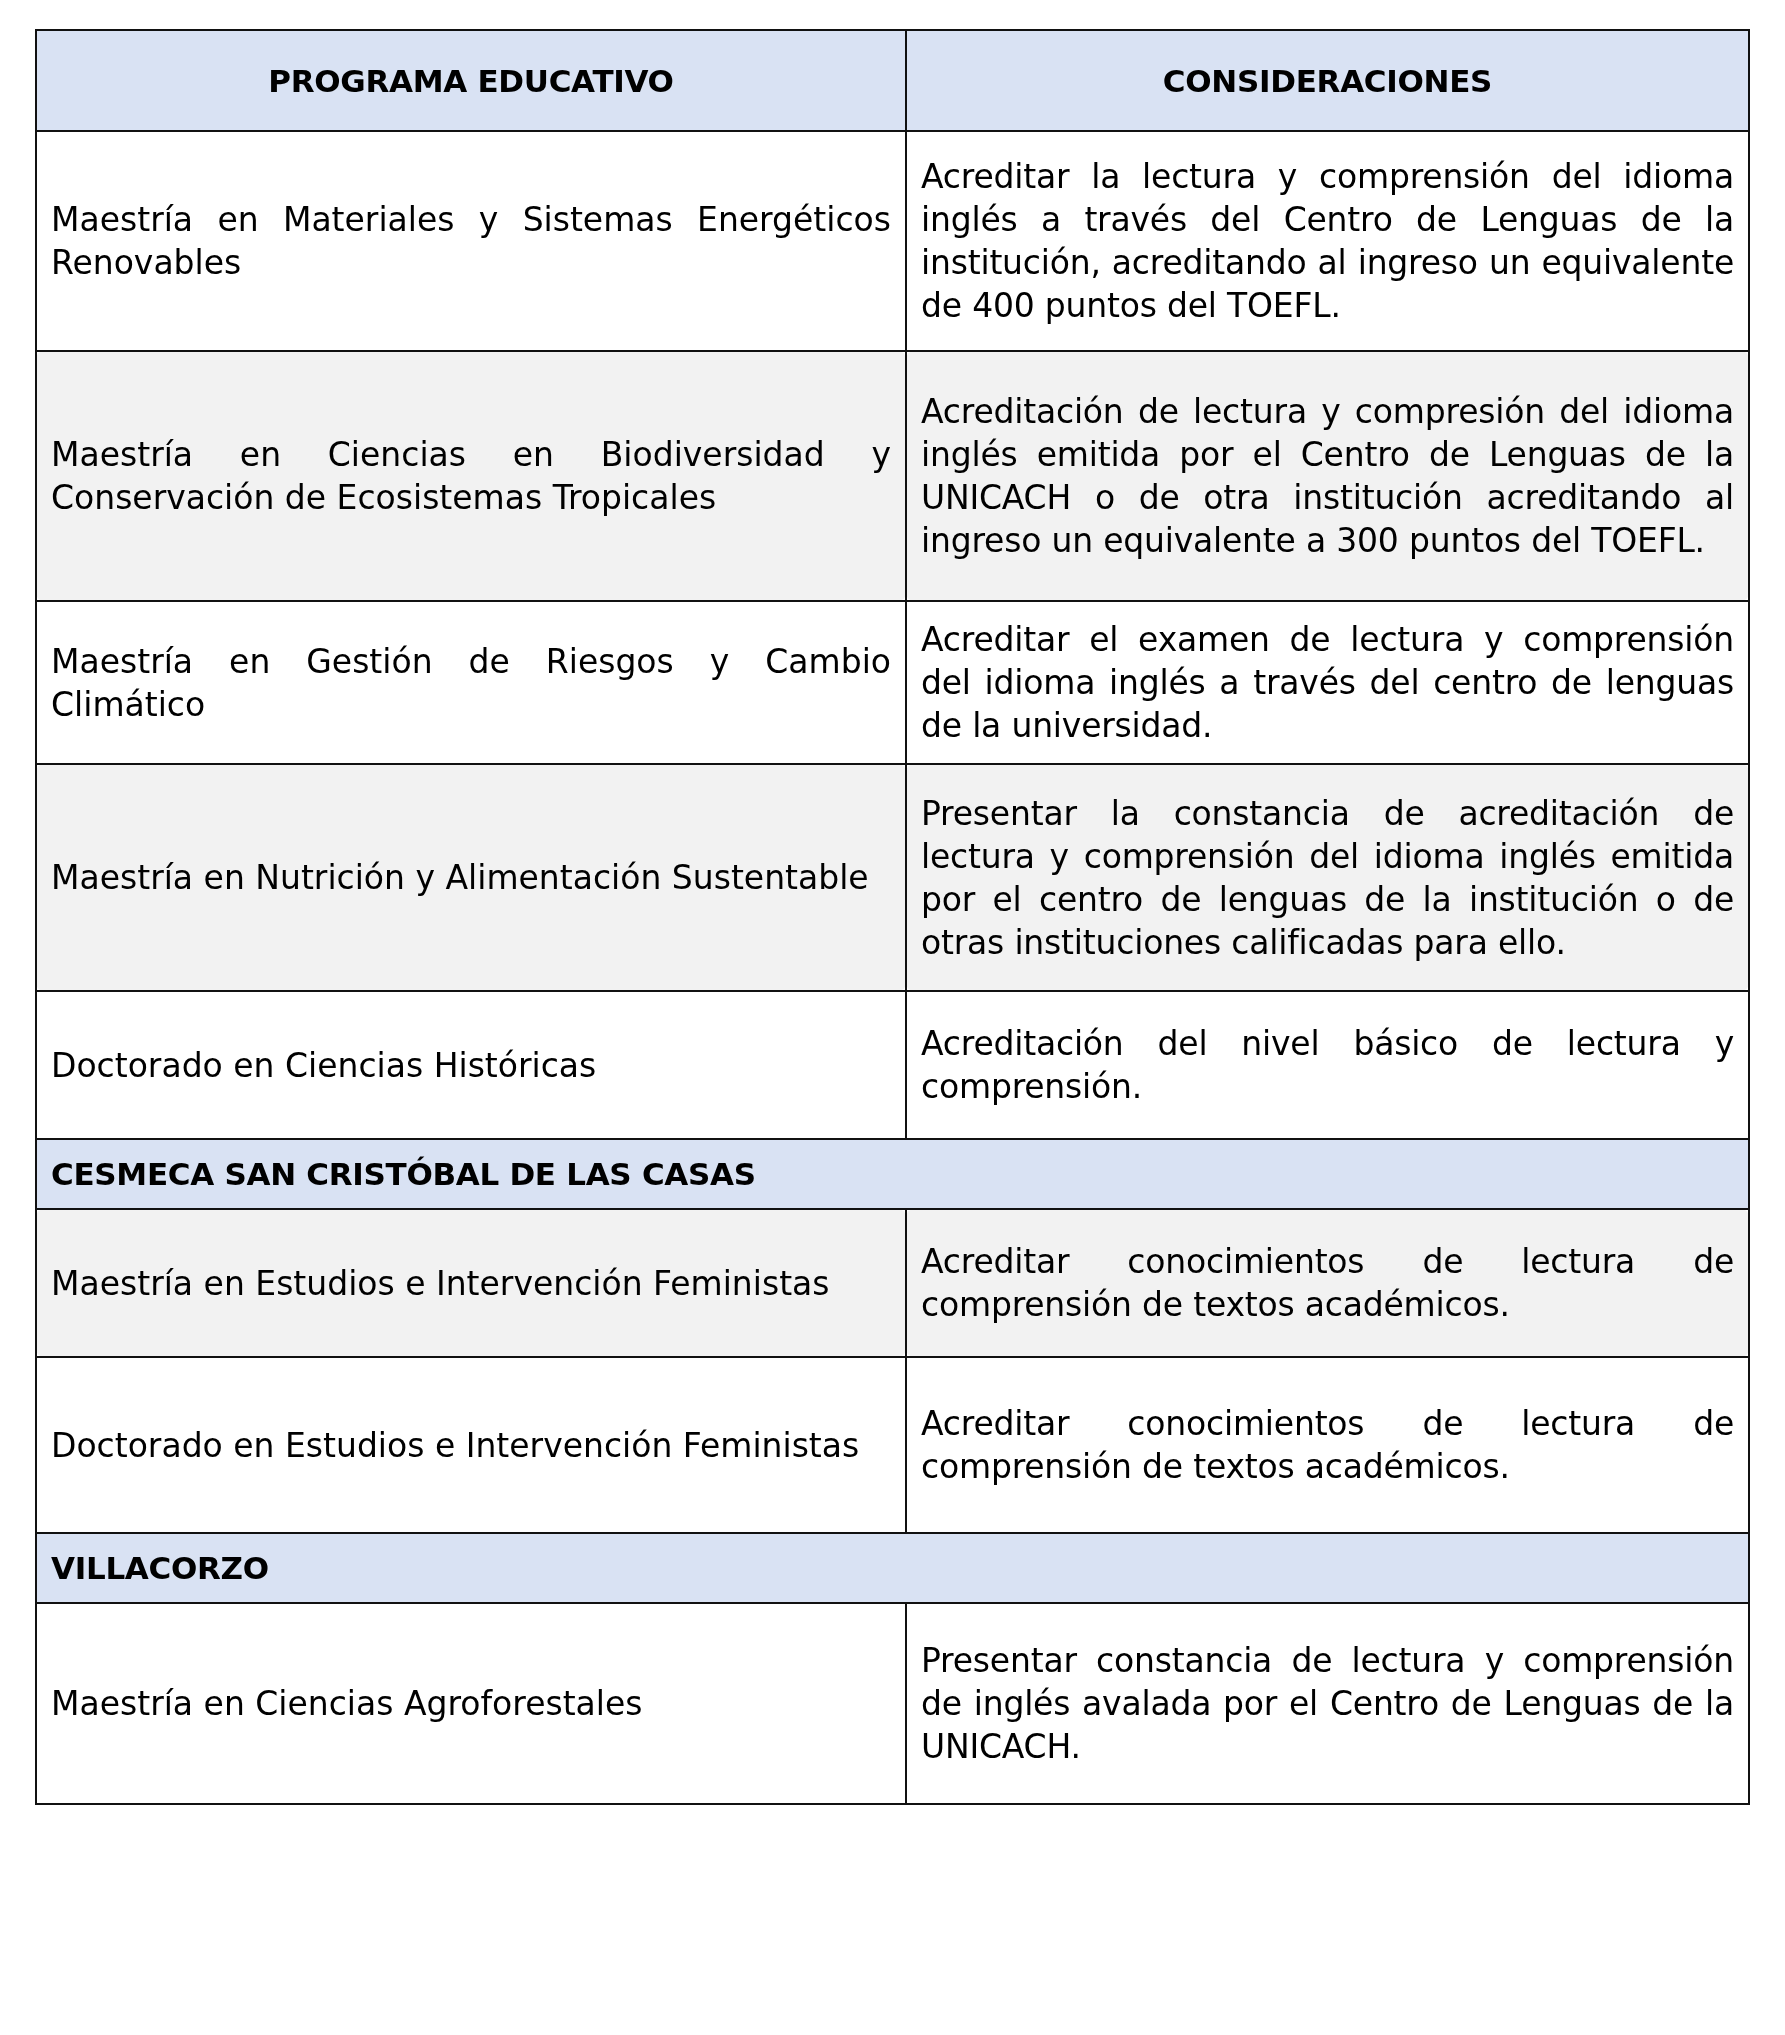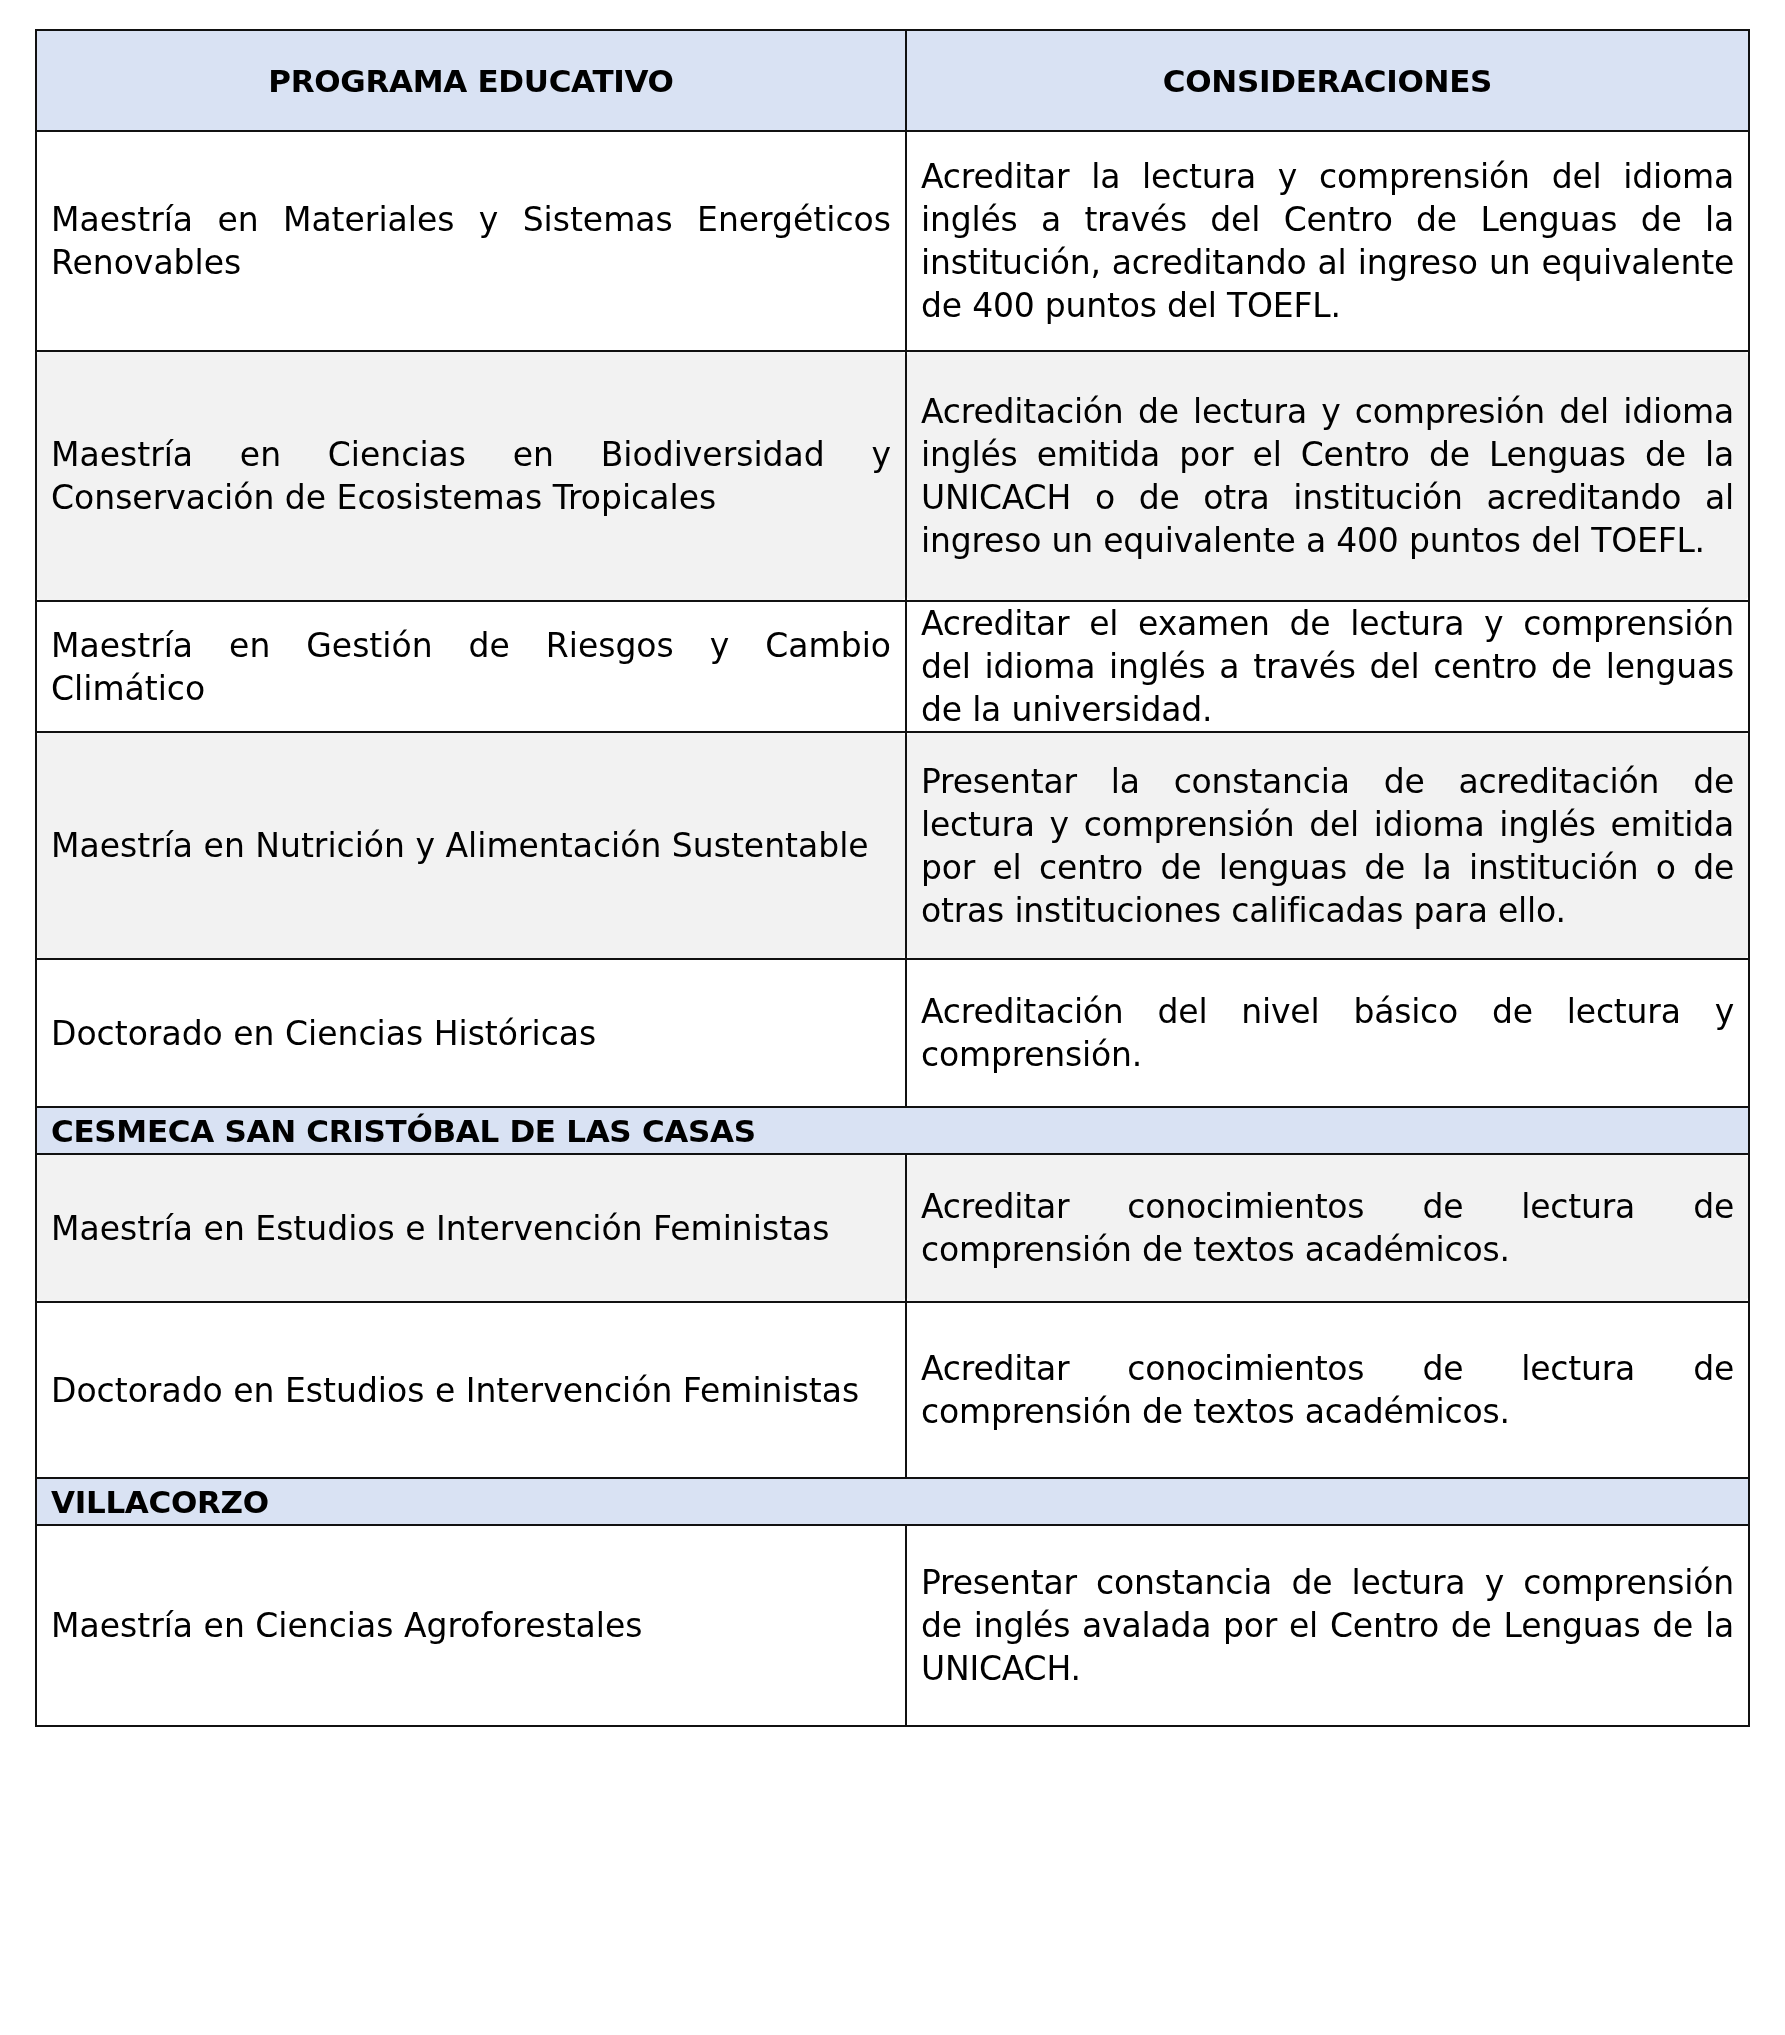--- a/index.html
+++ b/index.html
@@ -18,21 +18,21 @@
     .doc-table {
       position: absolute;
       left: 35px;
       top: 29px;
       width: 1713px;
       border-collapse: collapse;
       table-layout: fixed;
     }
     .doc-table td, .doc-table th {
       border: 2.1px solid #111111;
-      padding: 0 14px;
+      padding: 16px 14px;
       vertical-align: middle;
       box-sizing: border-box;
     }
     .col-program { width: 870px; }
     .col-consid { width: 843px; }
     .header-row th {
       background: #D9E2F3;
       height: 101px;
       font-weight: bold;
       font-size: 31px;
@@ -74,21 +74,21 @@
       <th>CONSIDERACIONES</th>
     </tr>
   </thead>
   <tbody>
     <tr class="row-white" style="height:220px">
       <td class="body-cell">Maestría en Materiales y Sistemas Energéticos Renovables</td>
       <td class="body-cell consid-cell">Acreditar la lectura y comprensión del idioma inglés a través del Centro de Lenguas de la institución, acreditando al ingreso un equivalente de 400 puntos del TOEFL.</td>
     </tr>
     <tr class="row-gray" style="height:250px">
       <td class="body-cell">Maestría en Ciencias en Biodiversidad y Conservación de Ecosistemas Tropicales</td>
-      <td class="body-cell consid-cell">Acreditación de lectura y compresión del idioma inglés emitida por el Centro de Lenguas de la UNICACH o de otra institución acreditando al ingreso un equivalente a 400 puntos del TOEFL.</td>
+      <td class="body-cell consid-cell">Acreditación de lectura y compresión del idioma inglés emitida por el Centro de Lenguas de la UNICACH o de otra institución acreditando al ingreso un equivalente a 300 puntos del TOEFL.</td>
     </tr>
     <tr class="row-white" style="height:129px">
       <td class="body-cell">Maestría en Gestión de Riesgos y Cambio Climático</td>
       <td class="body-cell consid-cell">Acreditar el examen de lectura y comprensión del idioma inglés  a través del centro de lenguas de la universidad.</td>
     </tr>
     <tr class="row-gray" style="height:227px">
       <td class="body-cell">Maestría en Nutrición y Alimentación Sustentable</td>
       <td class="body-cell consid-cell">Presentar la constancia de acreditación de lectura y comprensión del idioma inglés emitida por el centro de lenguas de la institución o de otras instituciones calificadas para ello.</td>
     </tr>
     <tr class="row-white" style="height:148px">

